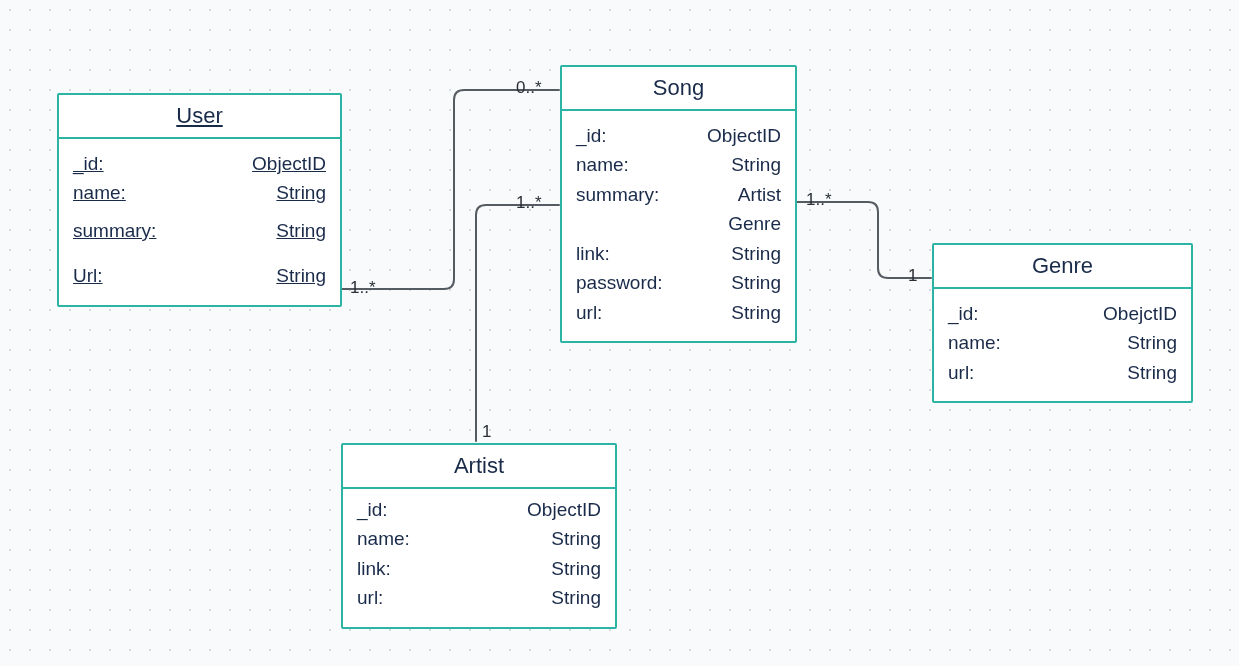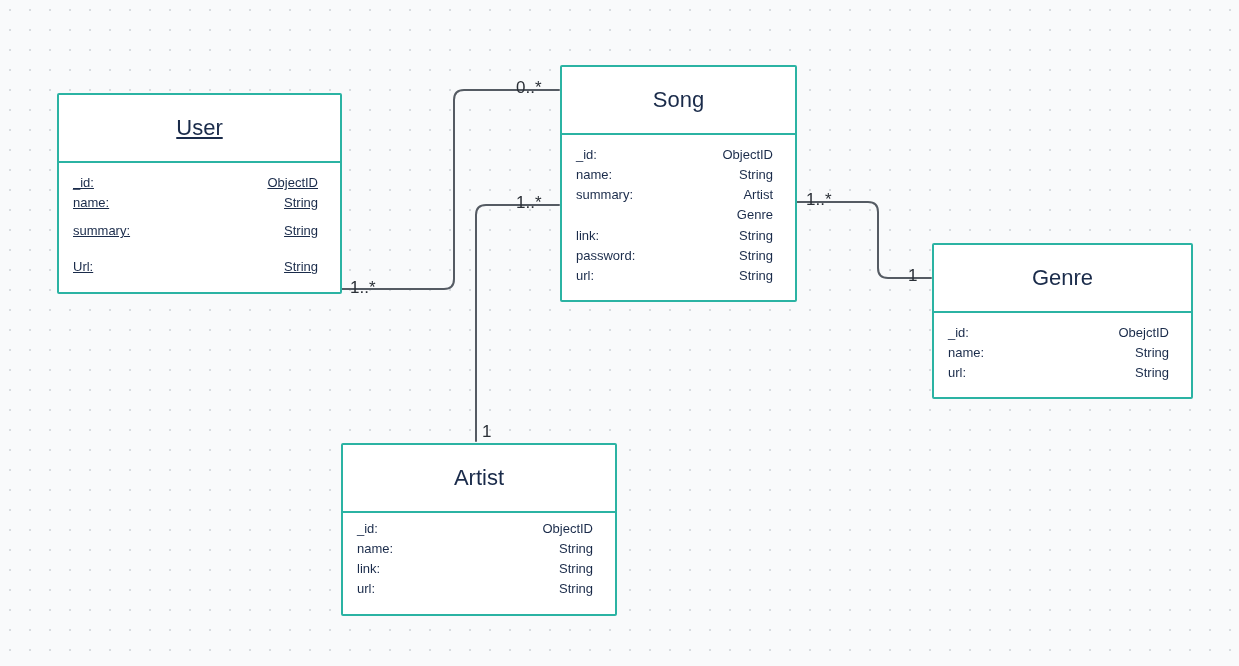--- a/index.html
+++ b/index.html
@@ -18,27 +18,27 @@
   .entity {
     position: absolute;
     background: #ffffff;
     border: 2px solid #2bb3a3;
     border-radius: 2px;
   }
   .entity-title {
     text-align: center;
     font-size: 22px;
     font-weight: 400;
-    padding: 20px 0;
+    padding: 8px 0;
     border-bottom: 2px solid #2bb3a3;
     color: #1a2b4a;
   }
   .entity-body {
-    padding: 10px 22px 14px 14px;
-    font-size: 13px;
+    padding: 10px 14px 14px 14px;
+    font-size: 19px;
     line-height: 1.55;
   }
   .attr-row { display: flex; }
   .attr-name { flex: 0 0 auto; }
   .attr-type { flex: 1 1 auto; text-align: right; }
   .gap { height: 8px; }
   svg.connectors {
     position: absolute;
     left: 0; top: 0;
     width: 1239px; height: 666px;

